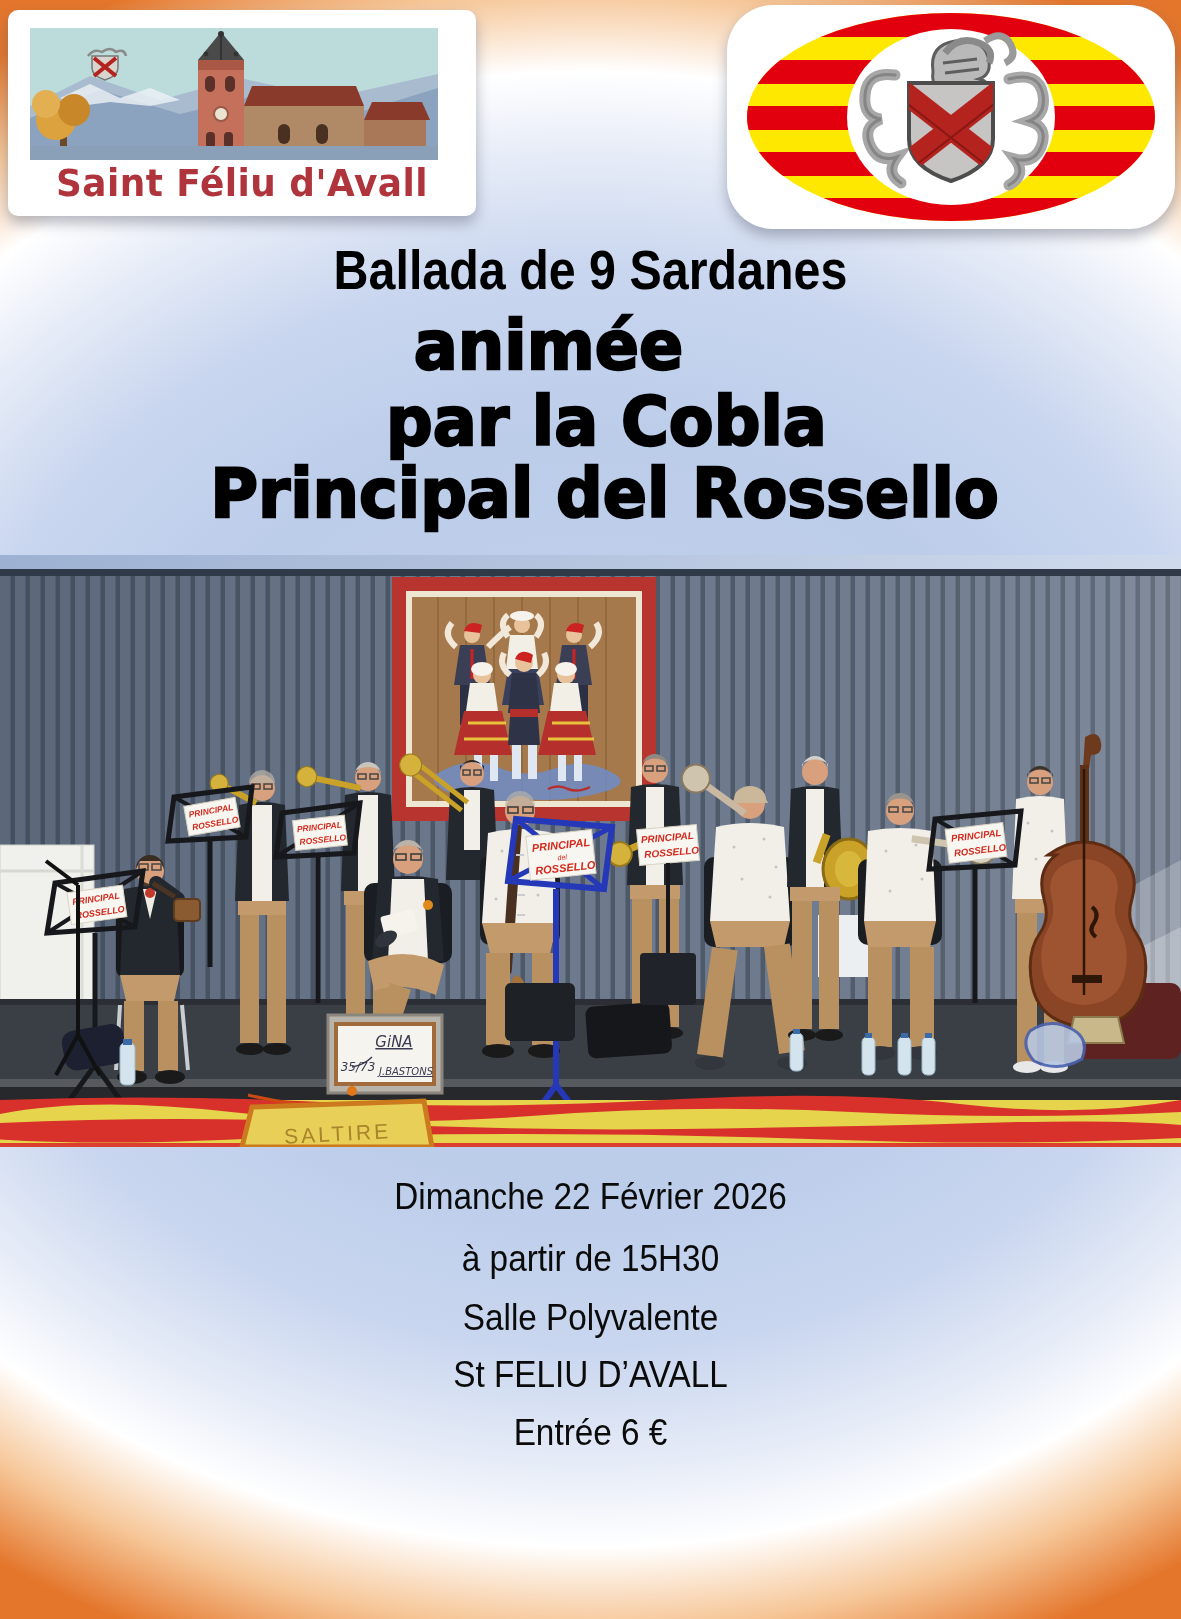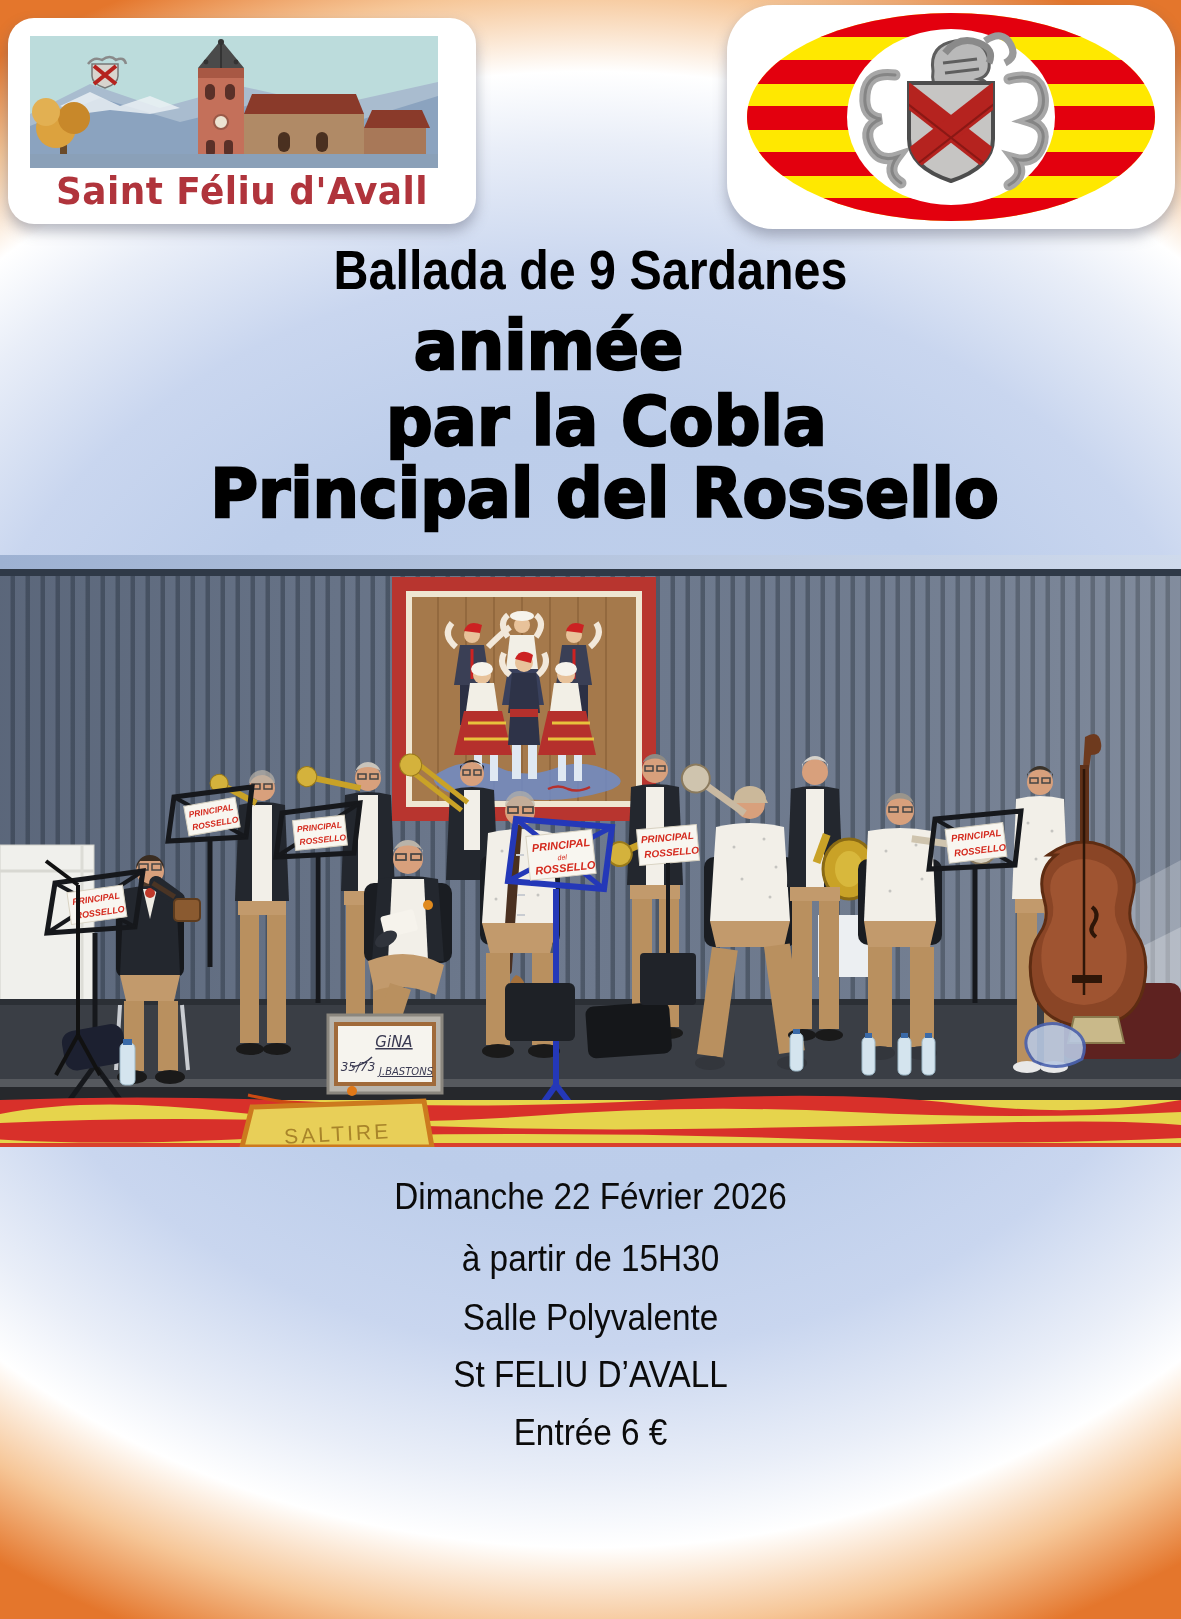--- a/index.html
+++ b/index.html
@@ -4,21 +4,21 @@
 <style>
   html,body{margin:0;padding:0;}
   body{
     width:1181px;height:1619px;position:relative;overflow:hidden;
     font-family:"Liberation Sans",sans-serif;
     background:radial-gradient(ellipse 1080px 900px at 50% 50%,
       #c0d0ec 0%, #bccdea 42%, #c9d6ef 60%, #e9eef8 74%, #ffffff 82%,
       #f6c697 91%, #e4762c 100%);
   }
   .card{position:absolute;background:#fff;box-shadow:0 7px 14px rgba(90,95,115,.45);}
-  #town-card{left:8px;top:18px;width:468px;height:206px;border-radius:26px;}
+  #town-card{left:8px;top:10px;width:468px;height:206px;border-radius:10px;}
   #crest-card{left:727px;top:5px;width:448px;height:224px;border-radius:46px;}
   #town-label{
     position:absolute;left:0;right:0;top:152px;text-align:center;
     font-family:"DejaVu Sans",sans-serif;font-weight:bold;font-size:37px;
     color:#b0343c;transform:scaleX(.97);letter-spacing:.5px;
   }
   .title-line{
     position:absolute;left:0;width:1181px;text-align:center;color:#000;
     font-family:"Liberation Sans",sans-serif;font-weight:bold;white-space:nowrap;
   }

